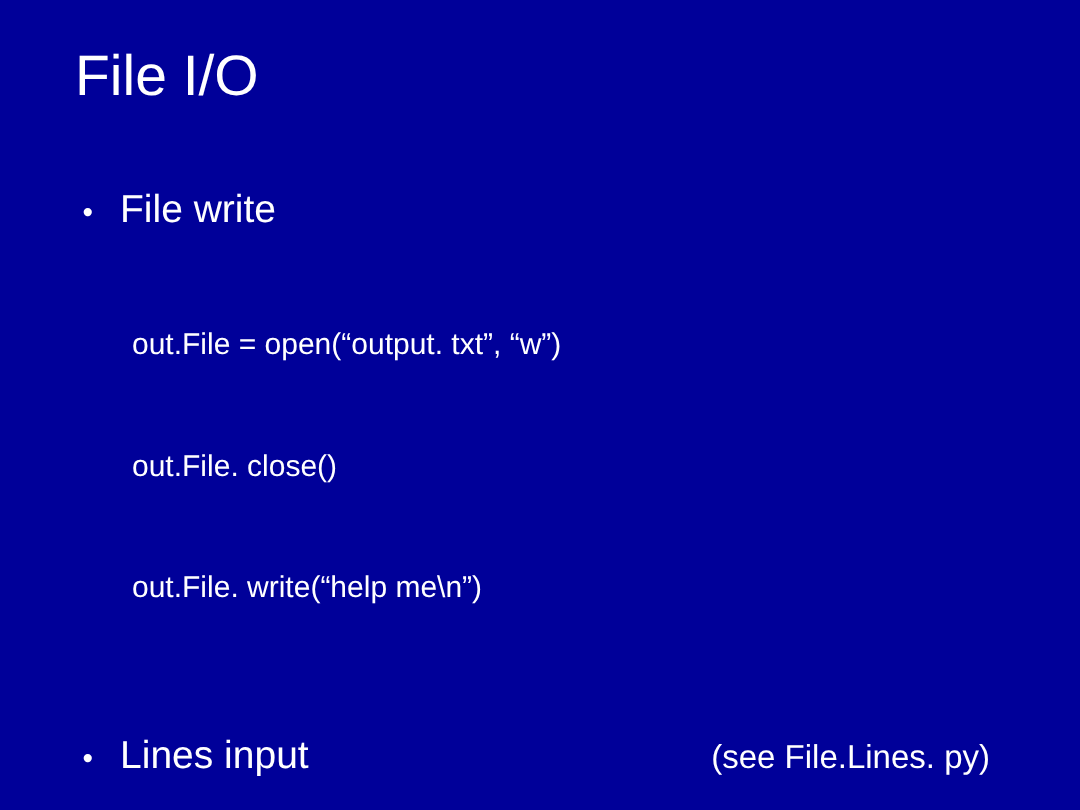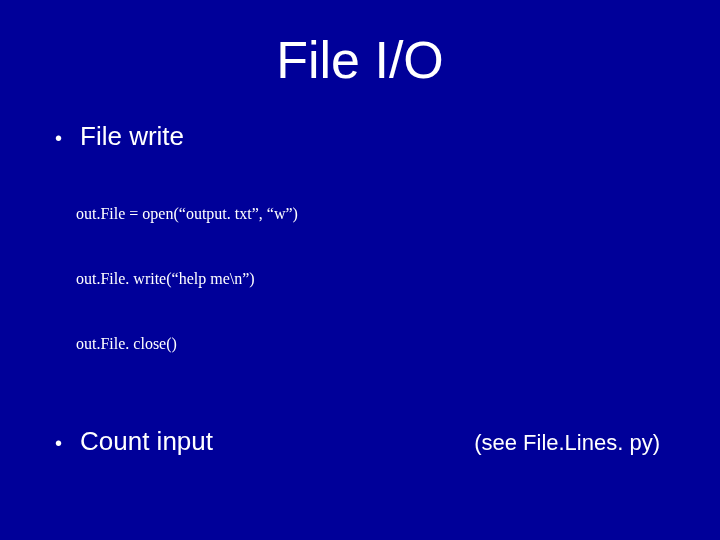--- a/index.html
+++ b/index.html
@@ -11,25 +11,25 @@
       color: #ffffff;
       font-family: Arial, Helvetica, sans-serif;
       overflow: hidden;
       box-sizing: border-box;
     }
     .slide {
       padding: 20px 50px 0 50px;
       box-sizing: border-box;
     }
     .title {
-      font-size: 52px;
-      text-align: center;
+      font-size: 38px;
+      text-align: left;
       font-weight: normal;
       margin-top: 10px;
-      margin-bottom: 31px;
+      margin-bottom: 51px;
     }
     .bullet {
       display: flex;
       align-items: baseline;
       font-size: 26px;
       margin-bottom: 8px;
     }
     .bullet .dot {
       margin-left: 5px;
       margin-right: 18px;
@@ -38,24 +38,24 @@
     }
     .bullet .head {
       flex: 0 0 auto;
     }
     .bullet .aside {
       margin-left: auto;
       font-size: 22px;
       padding-right: 10px;
     }
     .code {
-      font-family: Liberation Serif, serif;
-      font-size: 16px;
+      font-family: Liberation Sans, sans-serif;
+      font-size: 20px;
       line-height: 1.35;
-      margin-left: 26px;
+      margin-left: 38px;
       margin-bottom: 28px;
       white-space: pre;
     }
     .row-input {
       display: flex;
       align-items: baseline;
       width: 100%;
     }
   </style>
 </head>
@@ -65,28 +65,28 @@
 
   <div class="title">File I/O</div>
 
   <div class="bullet">
     <span class="dot">•</span>
     <span class="head">File write</span>
   </div>
 
   <div class="code">
     <div>out.File = open(“output. txt”, “w”)</div>
+    <div>out.File. close()</div>
     <div>out.File. write(“help me\n”)</div>
-    <div>out.File. close()</div>
   </div>
 
   <div class="bullet">
     <span class="dot">•</span>
     <div class="row-input">
-      <span class="head">Count input</span>
+      <span class="head">Lines input</span>
       <span class="aside">(see File.Lines. py)</span>
     </div>
   </div>
 
   <div class="code" style="margin-bottom:0;">
     
     
   </div>
 
 </div>

